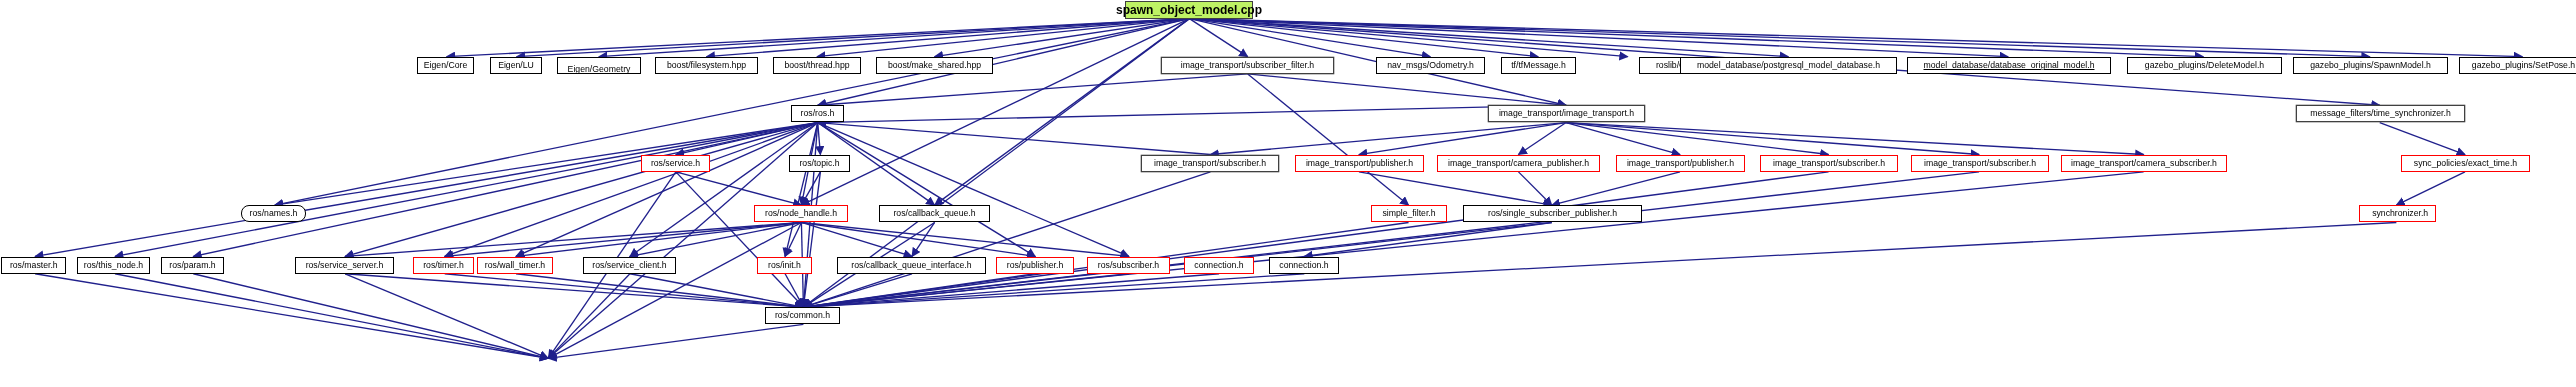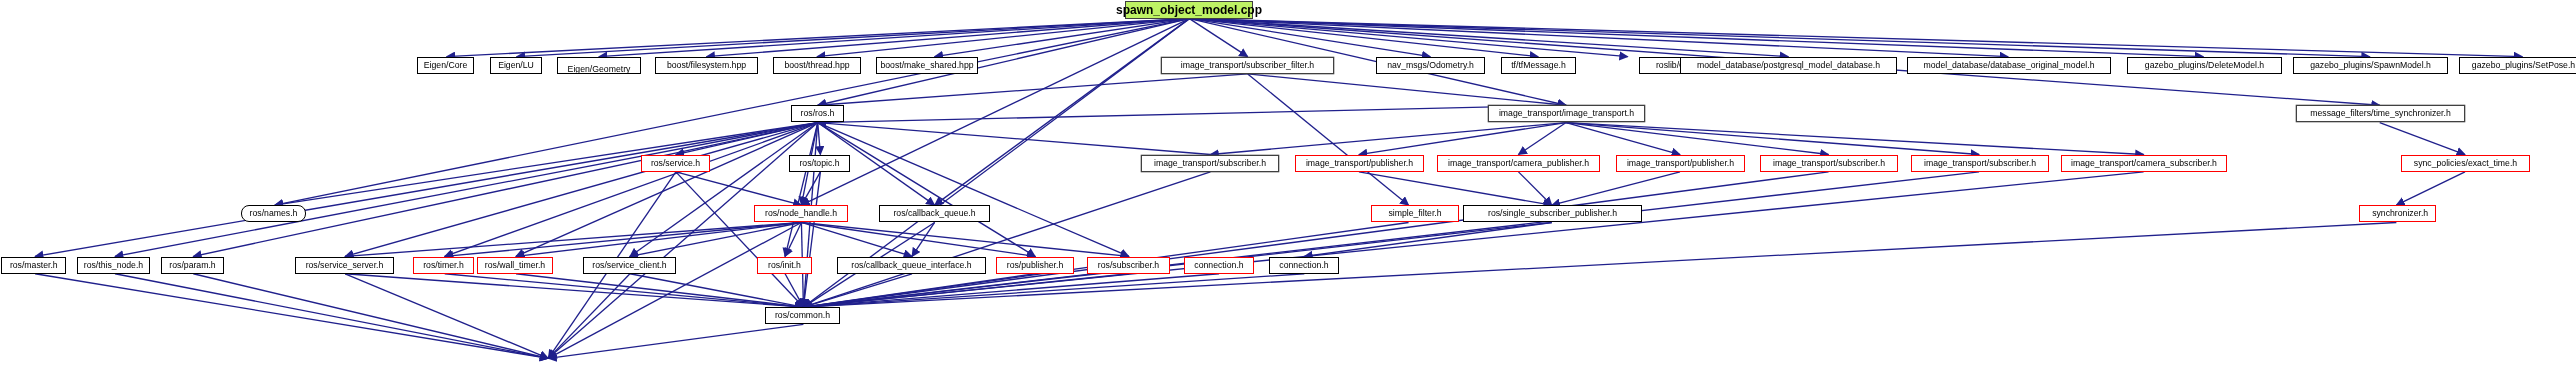--- a/index.html
+++ b/index.html
@@ -180,39 +180,39 @@
       </div>
       <div class="node" style="left: 557px; top: 57px; width: 84px; align-items: flex-end;">
         <span class="node-label">Eigen/Geometry</span>
       </div>
       <div class="node" style="left: 655px; top: 57px; width: 103px;">
         <span class="node-label">boost/filesystem.hpp</span>
       </div>
       <div class="node" style="left: 773px; top: 57px; width: 88px;">
         <span class="node-label">boost/thread.hpp</span>
       </div>
-      <div class="node" style="left: 876px; top: 57px; width: 102px;">
+      <div class="node" style="left: 876px; top: 57px; width: 117px;">
         <span class="node-label">boost/make_shared.hpp</span>
       </div>
       <div class="node thick" style="left: 1161px; top: 57px; width: 173px;">
         <span class="node-label">image_transport/subscriber_filter.h</span>
       </div>
       <div class="node" style="left: 1376px; top: 57px; width: 109px; text-align: right;">
         <span class="node-label">nav_msgs/Odometry.h</span>
       </div>
       <div class="node" style="left: 1501px; top: 57px; width: 75px;">
         <span class="node-label">tf/tfMessage.h</span>
       </div>
       <div class="node" style="left: 1591px; top: 57px; width: 86px; margin-left: 48px;">
         <span class="node-label">roslib/Clock.h</span>
       </div>
       <div class="node" style="left: 1680px; top: 57px; width: 217px;">
         <span class="node-label">model_database/postgresql_model_database.h</span>
       </div>
-      <div class="node" style="left: 1907px; top: 57px; width: 204px;">
+      <div class="node" style="left: 1907px; top: 57px; width: 204px; text-decoration: underline;">
         <span class="node-label">model_database/database_original_model.h</span>
       </div>
       <div class="node" style="left: 2127px; top: 57px; width: 155px;">
         <span class="node-label">gazebo_plugins/DeleteModel.h</span>
       </div>
       <div class="node" style="left: 2293px; top: 57px; width: 155px;">
         <span class="node-label">gazebo_plugins/SpawnModel.h</span>
       </div>
       <div class="node" style="left: 2459px; top: 57px; width: 129px;">
         <span class="node-label">gazebo_plugins/SetPose.h</span>
@@ -258,21 +258,21 @@
       </div>
       <div class="node" style="left: 241px; top: 205px; width: 65px; border-radius: 8px;">
         <span class="node-label">ros/names.h</span>
       </div>
       <div class="node red" style="left: 754px; top: 205px; width: 94px;">
         <span class="node-label">ros/node_handle.h</span>
       </div>
       <div class="node" style="left: 879px; top: 205px; width: 111px;">
         <span class="node-label">ros/callback_queue.h</span>
       </div>
-      <div class="node red" style="left: 1371px; top: 205px; width: 88px; text-align: center;">
+      <div class="node red" style="left: 1371px; top: 205px; width: 76px; text-align: center;">
         <span class="node-label">simple_filter.h</span>
       </div>
       <div class="node" style="left: 1463px; top: 205px; width: 179px; text-align: center;">
         <span class="node-label">ros/single_subscriber_publisher.h</span>
       </div>
       <div class="node red" style="left: 2359px; top: 205px; width: 77px; padding-left: 10px;">
         <span class="node-label">synchronizer.h</span>
       </div>
       <div class="node" style="left: 1.3px; top: 257px; width: 65px;">
         <span class="node-label">ros/master.h</span>

